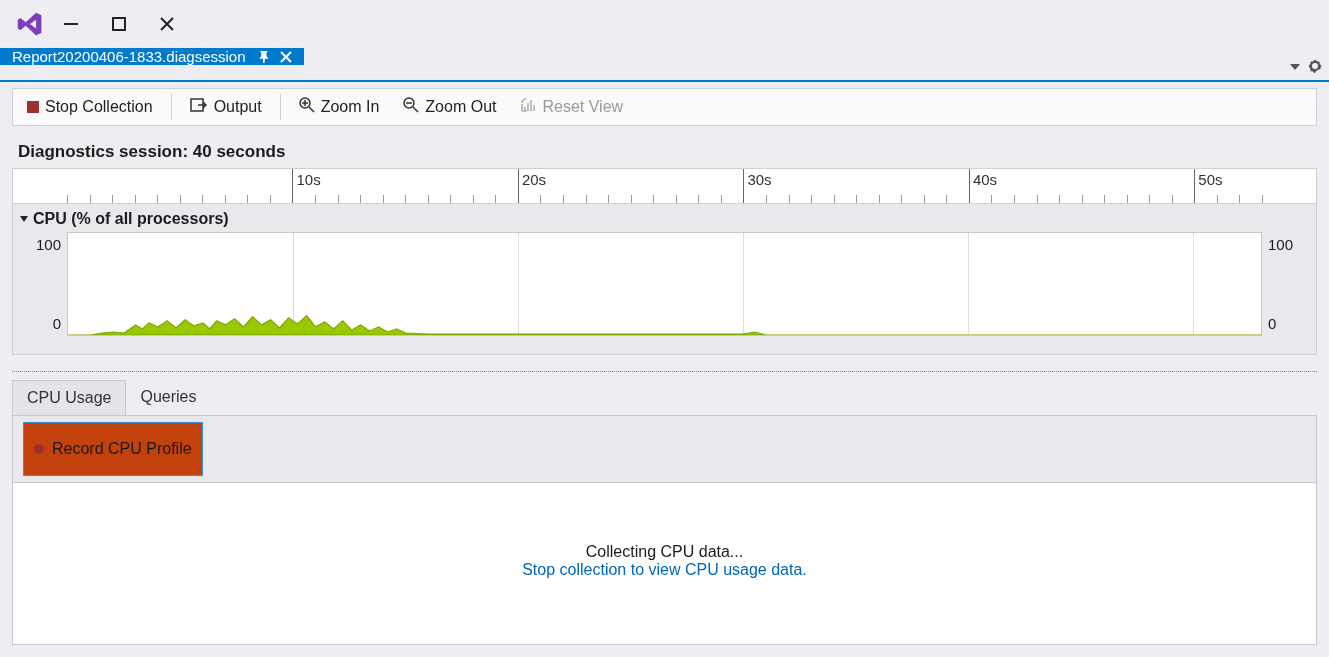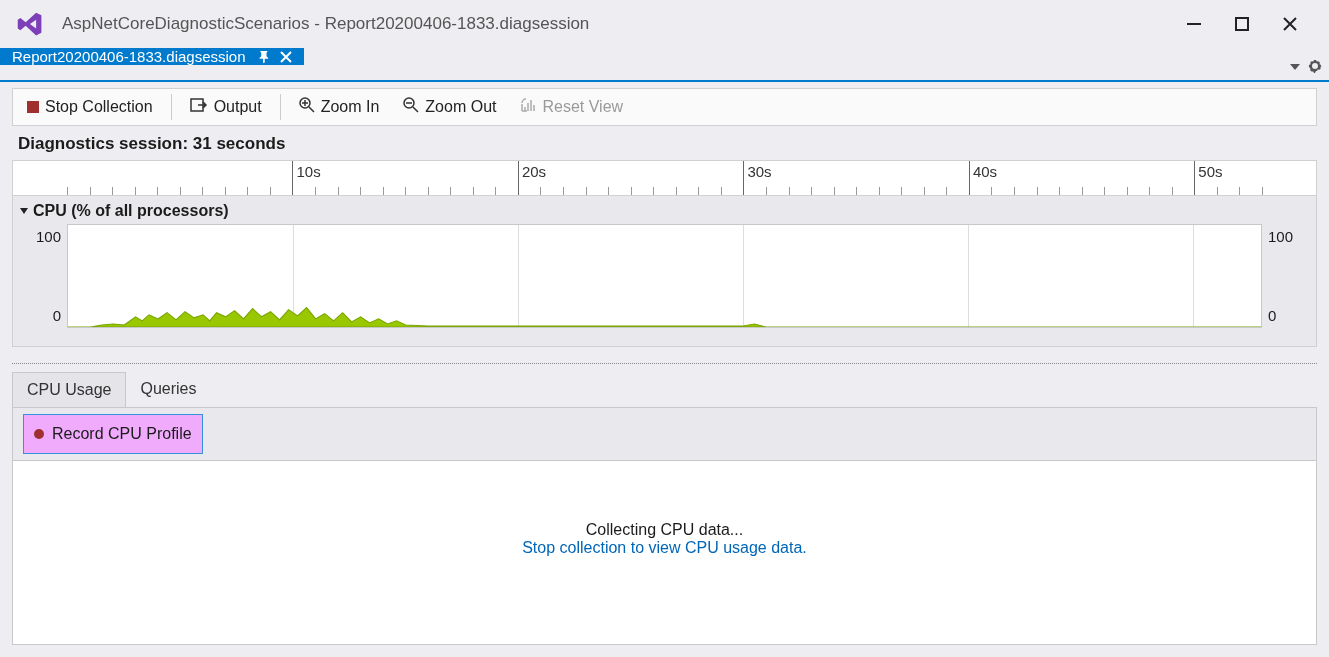--- a/index.html
+++ b/index.html
@@ -16,21 +16,21 @@
   .win-min { width:14px; height:2px; background:#222; }
   .win-max { width:14px; height:14px; border:2px solid #222; }
 
   
   .tabstrip { height: 34px; display:flex; align-items:flex-start; border-bottom: 2px solid #007acc; position:relative; }
   .doctab { background:#007acc; color:#fff; display:flex; align-items:center; padding: 0 12px; font-size:15px; gap:10px; }
   .doctab .pin, .doctab .closex { display:flex; align-items:center; }
   .tabstrip-right { position:absolute; right:6px; bottom:2px; display:flex; gap:6px; align-items:center; color:#555; }
 
   
-  .toolbar { background:#fafafa; height:38px; border:1px solid #d0d0d0; margin:0 12px; margin-top:6px; display:flex; align-items:center; padding:0 6px; gap:8px; }
+  .toolbar { background:#fafafa; height:38px; border:1px solid #d0d0d0; margin:8px 12px; margin-top:6px; display:flex; align-items:center; padding:0 6px; gap:8px; }
   .tbtn { display:flex; align-items:center; gap:6px; padding:4px 8px; font-size:16px; color:#222; }
   .tsep { width:1px; height:26px; background:#ccc; margin:0 2px; }
   .tbtn.disabled { color:#9a9a9a; }
   .sq-red { width:12px; height:12px; background:#a03030; }
   .dot-red { width:10px; height:10px; border-radius:50%; background:#a03030; }
 
   
   .session { padding:8px 18px 6px; font-size:17px; font-weight:600; }
 
   
@@ -56,39 +56,38 @@
   .cpu-area { fill:#99c800; stroke:#7aa600; stroke-width:1; }
 
   
   .subtabs-wrap { margin:16px 12px 0; border-top:1px dotted #888; }
   .subtabs { display:flex; padding-top:8px; }
   .subtab { padding:8px 14px; font-size:16px; color:#333; }
   .subtab.active { background:#e5e5e9; border:1px solid #c8c8c8; border-bottom:none; }
 
   
   .recordbar { margin:0 12px; background:#e9e9ed; border:1px solid #c8c8c8; padding:6px 10px; display:flex; align-items:center; gap:8px; font-size:16px; }
-  .recordbtn { border:1px solid #3393df; padding:10px 10px; display:flex; align-items:center; gap:8px; background:#f0abfc; }
+  .recordbtn { border:1px solid #3393df; padding:17px 10px; display:flex; align-items:center; gap:8px; background:#c2410c; }
 
   
   .msgarea { flex:1; margin:0 12px 12px; border:1px solid #c8c8c8; border-top:none; background:#fff; display:flex; flex-direction:column; align-items:center; justify-content:flex-start; padding-top:60px; gap:0; font-size:16px; }
   .msg-link { color:#0066b8; }
 
 </style>
 </head>
 <body>
 
 <div class="window">
 
   <div class="titlebar">
     <span class="vs-logo">
       <svg width="28" height="28" viewBox="0 0 32 32">
           <path fill="#7c3fb8" d="M23 3 L29 6 V26 L23 29 L11 18 L5 23 L2 21 V11 L5 9 L11 14 L23 3 Z M23 11 L16 16 L23 21 Z"></path>
         </svg>
     </span>
-    <span class="titletext">AspNetCoreDiagnosticScenarios - Report20200406-1833.diagsession</span>
     <div class="win-btns">
       <span class="win-btn">
           <span class="win-min"></span>
         </span>
       <span class="win-btn">
           <span class="win-max"></span>
         </span>
       <span class="win-btn">
         <svg width="16" height="16" viewBox="0 0 16 16">
             <path stroke="#222" stroke-width="2" d="M2 2 L14 14 M14 2 L2 14"></path>
@@ -163,21 +162,21 @@
       <span>
         <svg width="16" height="16" viewBox="0 0 16 16">
             <path d="M2 14V7M2 14h5M5 10v4M8 6v8M11 3v11M14 8v6" stroke="#aaa" stroke-width="1.5" fill="none"></path>
             <path d="M6 2a4 4 0 00-4 4" stroke="#aaa" fill="none" stroke-width="1.5"></path>
           </svg>
       </span>
       <span>Reset View</span>
     </div>
   </div>
 
-  <div class="session">Diagnostics session: 31 seconds</div>
+  <div class="session">Diagnostics session: 40 seconds</div>
 
   <div class="ruler-wrap">
     <div class="ruler-inner" id="ruler">
         <div class="ruler-minor" style="left: 0%;"></div>
         <div class="ruler-minor" style="left: 1.88679%;"></div>
         <div class="ruler-minor" style="left: 3.77358%;"></div>
         <div class="ruler-minor" style="left: 5.66038%;"></div>
         <div class="ruler-minor" style="left: 7.54717%;"></div>
         <div class="ruler-minor" style="left: 9.43396%;"></div>
         <div class="ruler-minor" style="left: 11.3208%;"></div>

